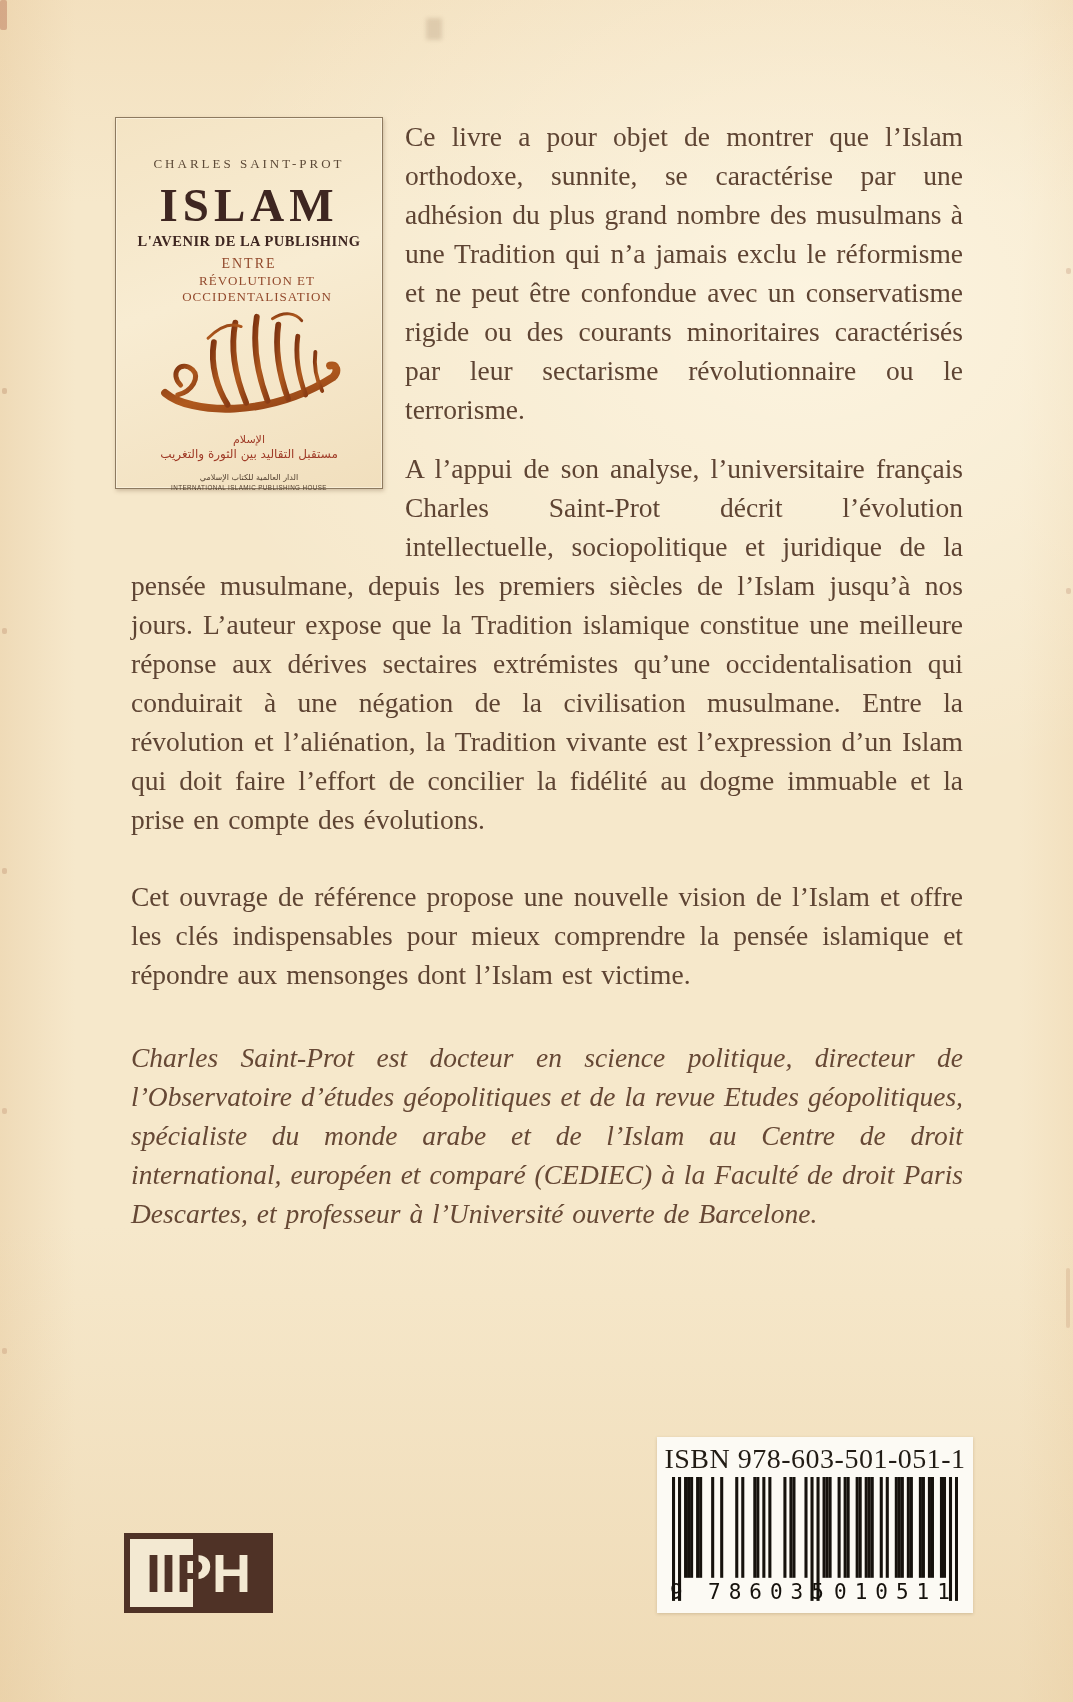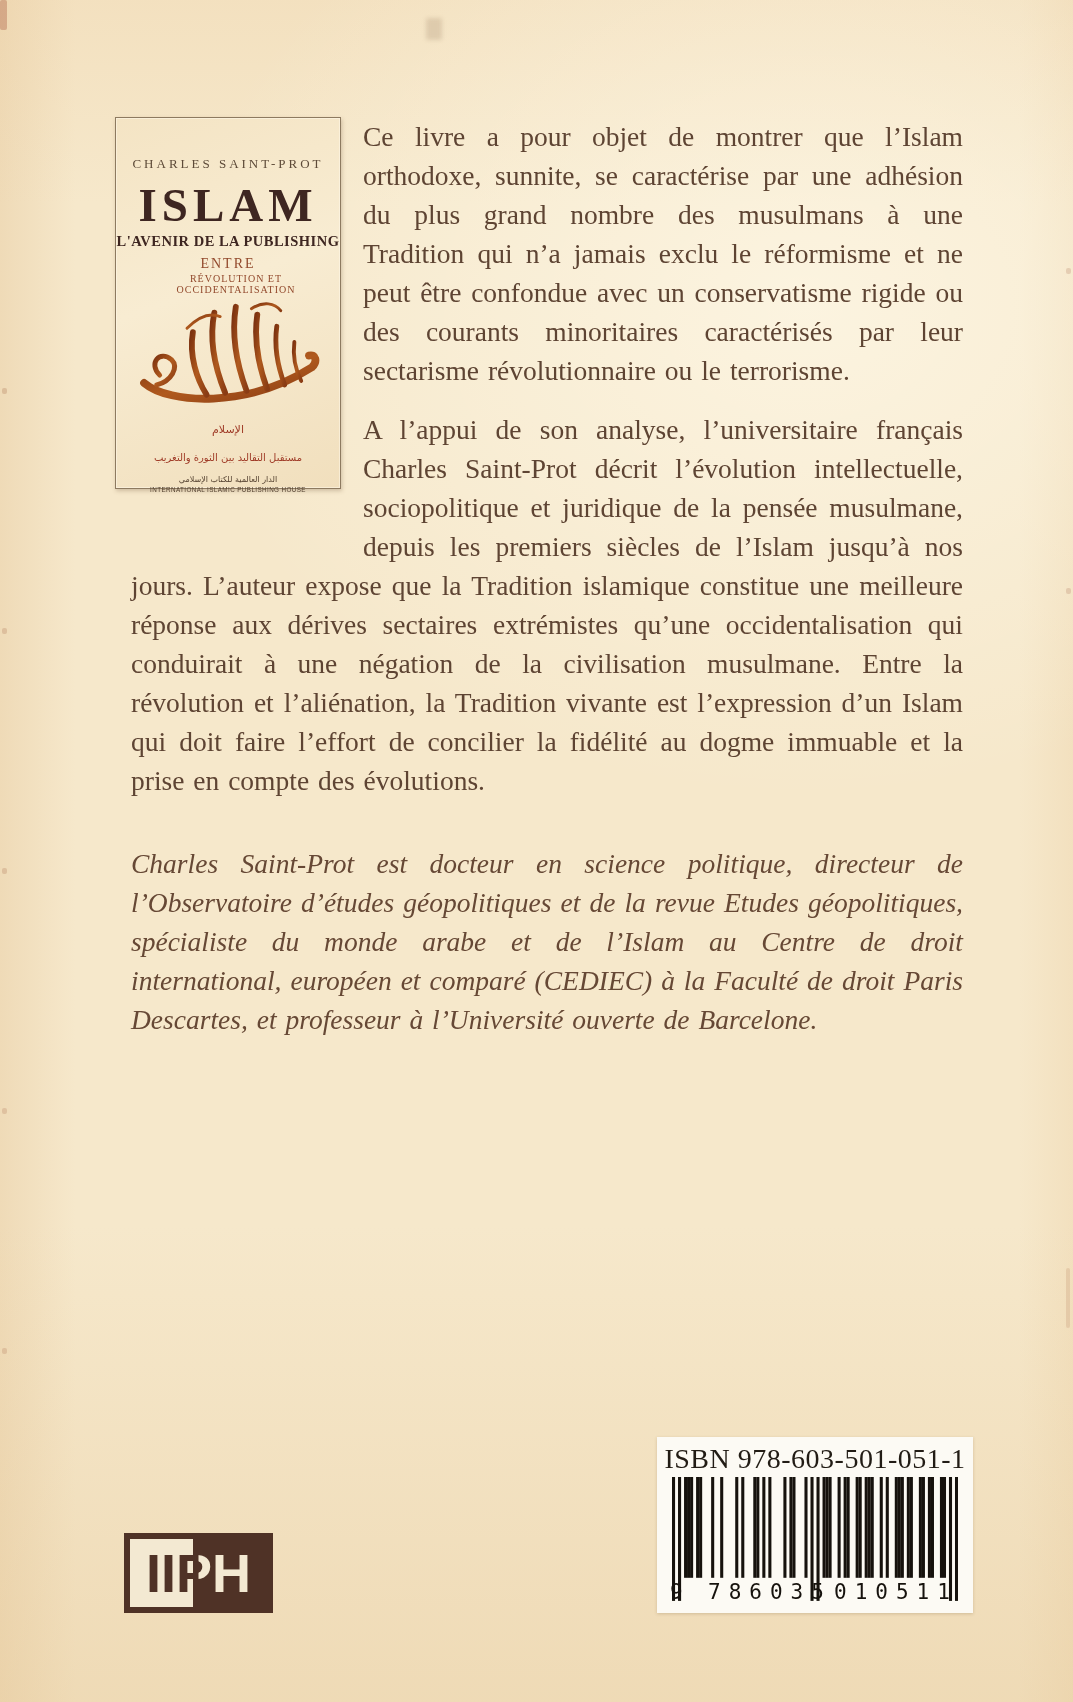--- a/index.html
+++ b/index.html
@@ -14,33 +14,33 @@
       radial-gradient(ellipse 900px 700px at 75% 18%, rgba(255,250,235,.65), rgba(255,250,235,0) 70%),
       linear-gradient(180deg, rgba(236,205,160,.28) 0%, rgba(248,236,210,0) 12%, rgba(248,236,210,0) 72%, rgba(228,198,150,.40) 100%),
       linear-gradient(90deg, rgba(226,193,146,.35) 0%, rgba(248,236,210,0) 7%, rgba(248,236,210,0) 95%, rgba(234,206,162,.30) 100%),
       #f6e8cb;
   }
   
   .mark{position:absolute;border-radius:2px;}
   
   .content{position:absolute;left:115px;top:117px;width:848px;color:#5e4433;}
   .cover-thumb{
-    float:left;width:226px;height:372px;margin:0 22px 46px 0;
+    float:left;width:268px;height:372px;margin:0 22px 46px 0;
     background:linear-gradient(160deg,#f4e4c4 0%,#f8ecd2 45%,#f1dfbd 100%);
     border:1px solid #8d7a60;box-shadow:1px 2px 4px rgba(90,60,30,.25), inset 0 0 0 1px rgba(255,250,235,.5);
     position:relative;text-align:center;box-sizing:border-box;padding-top:38px;
   }
   .ct-author{font-family:"Liberation Serif",serif;font-size:13px;letter-spacing:3px;color:#5d4a38;}
   .ct-title{font-size:47px;font-weight:bold;letter-spacing:5px;color:#3e2621;line-height:1;margin-top:10px;}
   .ct-sub{font-size:14.5px;font-weight:bold;letter-spacing:.5px;color:#3e2621;margin-top:4px;}
   .ct-entre{font-size:14px;letter-spacing:2px;color:#92492c;margin-top:6px;}
-  .ct-sub2{font-size:10px;letter-spacing:1px;color:#92492c;margin-top:1px;padding-left:16px;}
+  .ct-sub2{font-size:13px;letter-spacing:1px;color:#92492c;margin-top:1px;padding-left:16px;}
   .ct-callig{margin:4px auto 0;display:block;}
   .ct-ar1{font-family:"DejaVu Sans",sans-serif;font-size:11px;color:#a03c28;margin-top:2px;}
-  .ct-ar2{font-family:"DejaVu Sans",sans-serif;font-size:10px;color:#a03c28;margin-top:16px;}
+  .ct-ar2{font-family:"DejaVu Sans",sans-serif;font-size:12px;color:#a03c28;margin-top:1px;}
   .ct-pub-ar{font-family:"DejaVu Sans",sans-serif;font-size:8px;color:#53402f;margin-top:12px;}
   .ct-pub{font-family:"Liberation Sans",sans-serif;font-size:6.3px;letter-spacing:.4px;color:#53402f;margin-top:2px;}
   
   .syn,.bio{
     font-size:27.5px;line-height:39px;text-align:justify;margin:0 0 20px 0;
     word-spacing:2px;color:#5e4433;padding-left:16px;
   }
   .bio{font-style:italic;margin-top:44px;color:#664835;}
   
   .isbn-box{
@@ -122,20 +122,21 @@
       </svg>
 
       <div class="ct-ar1">الإسلام</div>
       <div class="ct-ar2">مستقبل التقاليد بين الثورة والتغريب</div>
       <div class="ct-pub-ar">الدار العالمية للكتاب الإسلامي</div>
       <div class="ct-pub">INTERNATIONAL ISLAMIC PUBLISHING HOUSE</div>
     </div>
 
     <p class="syn">Ce livre a pour objet de montrer que l’Islam orthodoxe, sunnite, se caractérise par une adhésion du plus grand nombre des musulmans à une Tradition qui n’a jamais exclu le réformisme et ne peut être confondue avec un conservatisme rigide ou des courants minoritaires caractérisés par leur sectarisme révolutionnaire ou le terrorisme.</p>
     <p class="syn">A l’appui de son analyse, l’universitaire français Charles Saint-Prot décrit l’évolution intellectuelle, sociopolitique et juridique de la pensée musulmane, depuis les premiers siècles de l’Islam jusqu’à nos jours. L’auteur expose que la Tradition islamique constitue une meilleure réponse aux dérives sectaires extrémistes qu’une occidentalisation qui conduirait à une négation de la civilisation musulmane. Entre la révolution et l’aliénation, la Tradition vivante est l’expression d’un Islam qui doit faire l’effort de concilier la fidélité au dogme immuable et la prise en compte des évolutions.</p>
+    <p class="syn" style="margin-top:38px;">Cet ouvrage de référence propose une nouvelle vision de l’Islam et offre les clés indispensables pour mieux comprendre la pensée islamique et répondre aux mensonges dont l’Islam est victime.</p>
     <p class="bio">Charles Saint-Prot est docteur en science politique, directeur de l’Observatoire d’études géopolitiques et de la revue Etudes géopolitiques, spécialiste du monde arabe et de l’Islam au Centre de droit international, européen et comparé (CEDIEC) à la Faculté de droit Paris Descartes, et professeur à l’Université ouverte de Barcelone.</p>
   </div>
 
   <div class="isbn-box">
     <div class="isbn-label">ISBN 978-603-501-051-1</div>
     <div class="barcode-wrap">
       <svg id="barcode-svg" class="barcode-svg" viewBox="0 0 95 60" preserveAspectRatio="none">
           <rect x="0" y="0" width="1.02" height="59" fill="#16120d"></rect>
           <rect x="2" y="0" width="1.02" height="59" fill="#16120d"></rect>
           <rect x="4" y="0" width="1.02" height="48" fill="#16120d"></rect>

